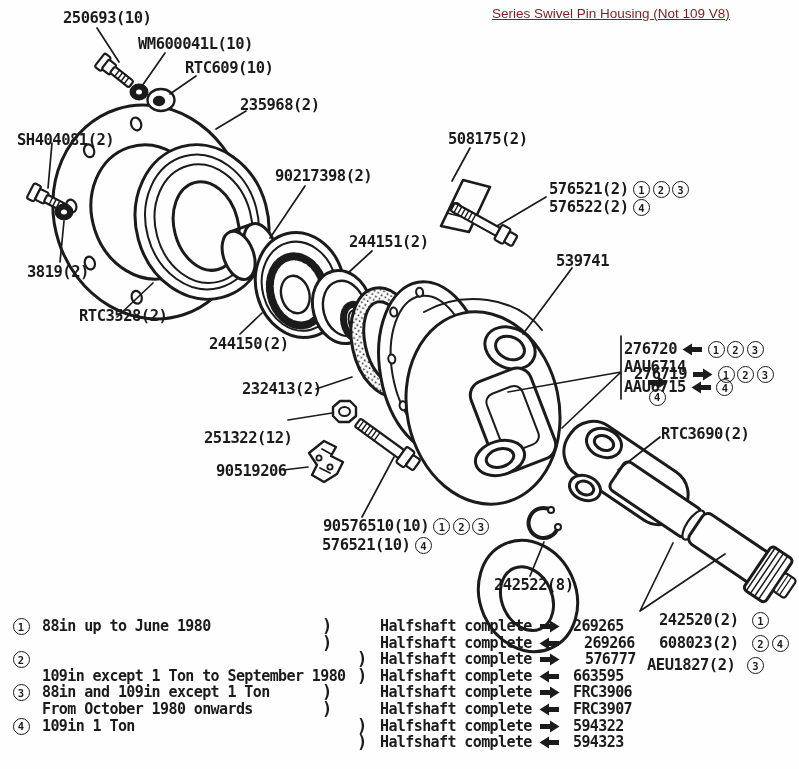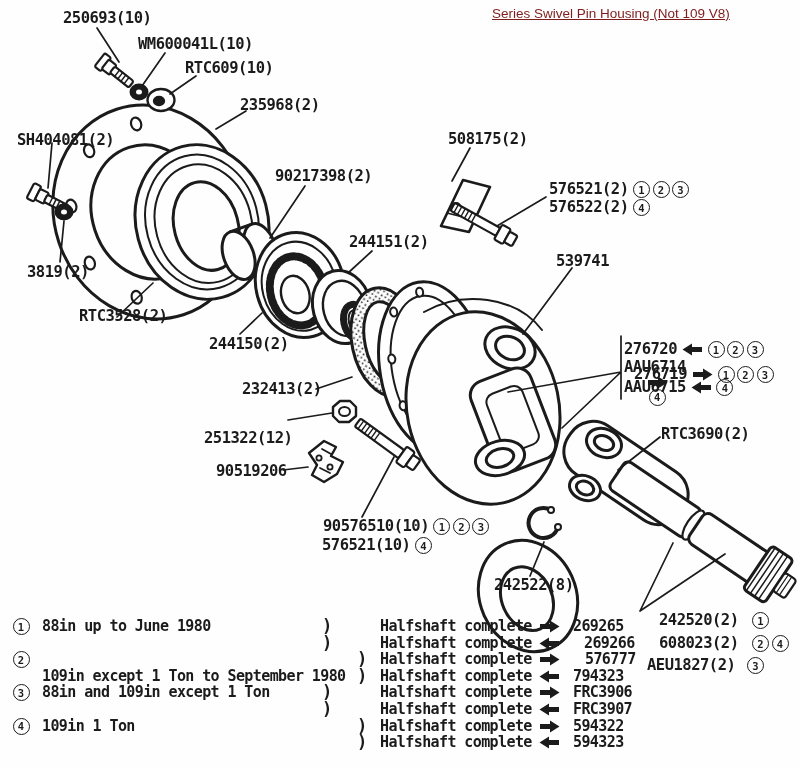--- a/index.html
+++ b/index.html
@@ -409,35 +409,36 @@
       </div>
       <div class="lrow" style="top: 667.8px;">
         <span style="left: 42px;">109in except 1 Ton to September 1980</span>
         <span class="paren" style="left: 357px;">)</span>
         <span style="left: 380px;">Halfshaft complete</span>
         <span style="left: 539px;">
           <svg class="arr" width="21" height="13" viewBox="0 0 21 13">
             <path d="M20,4 L10,4 L10,0.5 L0.5,6.5 L10,12.5 L10,9 L20,9 Z" fill="#1b1b1b"></path>
           </svg>
         </span>
-        <span style="left: 573px;">794323</span>
+        <span style="left: 573px;">663595</span>
       </div>
       <div class="lrow" style="top: 684.4px;">
         <span class="c" style="left: 10px;">3</span>
         <span style="left: 42px;">88in and 109in except 1 Ton</span>
         <span class="paren" style="left: 322px;">)</span>
         <span style="left: 380px;">Halfshaft complete</span>
         <span style="left: 539px;">
           <svg class="arr" width="21" height="13" viewBox="0 0 21 13">
             <path d="M1,4 L11,4 L11,0.5 L20.5,6.5 L11,12.5 L11,9 L1,9 Z" fill="#1b1b1b"></path>
           </svg>
         </span>
         <span style="left: 573px;">FRC3906</span>
       </div>
       <div class="lrow" style="top: 701px;">
+        <span style="left: 42px;">From October 1980 onwards</span>
         <span class="paren" style="left: 322px;">)</span>
         <span style="left: 380px;">Halfshaft complete</span>
         <span style="left: 539px;">
           <svg class="arr" width="21" height="13" viewBox="0 0 21 13">
             <path d="M20,4 L10,4 L10,0.5 L0.5,6.5 L10,12.5 L10,9 L20,9 Z" fill="#1b1b1b"></path>
           </svg>
         </span>
         <span style="left: 573px;">FRC3907</span>
       </div>
       <div class="lrow" style="top: 717.6px;">

